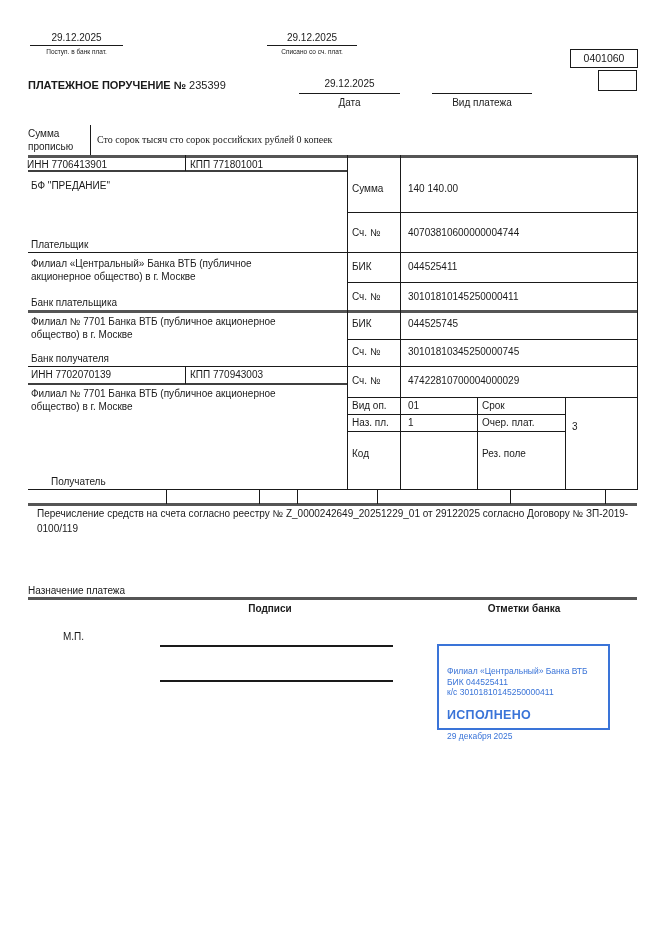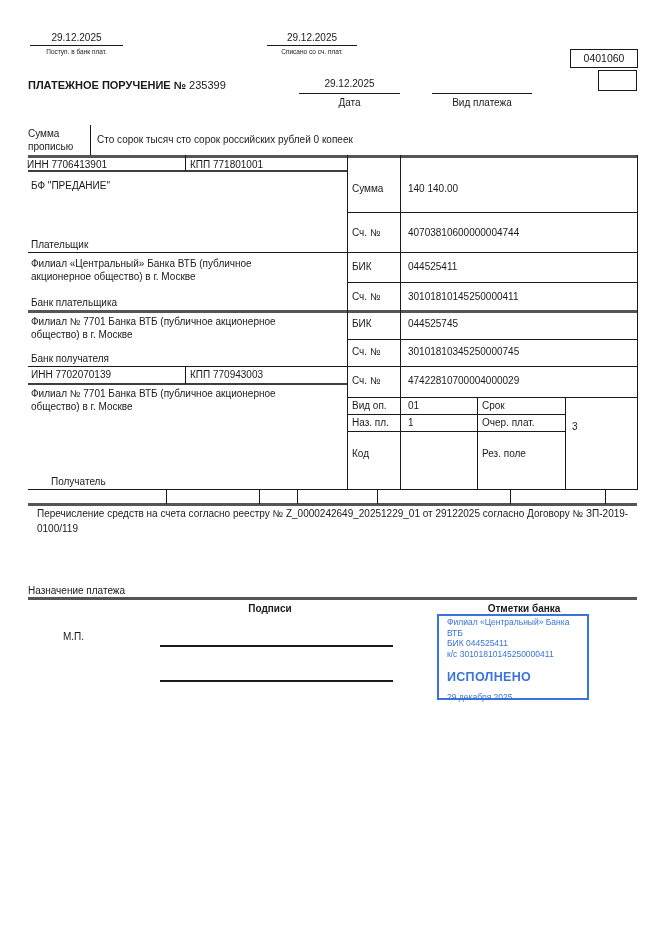--- a/index.html
+++ b/index.html
@@ -11,23 +11,23 @@
   .b{font-weight:bold;}
   .tiny{font-size:6.5px;}
   .cap10{font-size:10px;}
   .hline{position:absolute;background:#1a1a1a;height:1px;}
   .hline.med{height:2px;background:#3f3f3f;}
   .hline.thick{height:2.5px;background:#555555;}
   .hline.sig{height:1.5px;}
   .vline{position:absolute;background:#1a1a1a;width:1px;}
   .box{position:absolute;border:1.5px solid #1a1a1a;background:#fff;}
   .formcode{line-height:17px;font-size:10.5px;text-align:center;margin-top:20px;}
-  .stamp{position:absolute;left:437px;top:614px;width:152px;height:86px;
+  .stamp{position:absolute;left:437px;top:644px;width:173px;height:86px;
          border:2px solid #3a74d8;color:#3a74d8;box-sizing:border-box;
-         padding:1px 8px;font-size:8.5px;line-height:1.25;}
+         padding:20px 8px;font-size:8.5px;line-height:1.25;}
   .stamp .status{font-weight:bold;font-size:12.5px;margin-top:10px;letter-spacing:.3px;}
   .stamp .sdate{margin-top:7px;}
 </style>
 </head>
 <body>
 
 <div class="sheet">
 
   <div class="t ctr" style="left:30px;top:31px;width:93px;">29.12.2025</div>
   <div class="hline" style="left:30px;top:45px;width:93px;"></div>
@@ -45,21 +45,21 @@
   </div>
   <div class="t ctr" style="left:299px;top:77px;width:101px;">29.12.2025</div>
   <div class="hline" style="left:299px;top:93px;width:101px;"></div>
   <div class="t ctr cap10" style="left:299px;top:96px;width:101px;">Дата</div>
   <div class="hline" style="left:432px;top:93px;width:100px;"></div>
   <div class="t ctr cap10" style="left:432px;top:96px;width:100px;">Вид платежа</div>
   <div class="box" style="left:598px;top:70px;width:37px;height:19px;"></div>
 
   <div class="t wrap" style="left:28px;top:127px;width:58px;">Сумма прописью</div>
   <div class="vline" style="left:90px;top:125px;height:31px;"></div>
-  <div class="t" style="left:97px;top:133px;">Сто сорок тысяч сто сорок российских рублей 0 копеек</div>
+  <div class="t" style="left:97px;top:133px;font-family:Liberation Serif, serif;">Сто сорок тысяч сто сорок российских рублей 0 копеек</div>
 
   <div class="hline thick" style="left:28px;top:155px;width:609px;"></div>
   <div class="hline med" style="left:28px;top:170px;width:319px;"></div>
   <div class="hline" style="left:347px;top:212px;width:290px;"></div>
   <div class="hline" style="left:28px;top:252px;width:609px;"></div>
   <div class="hline" style="left:347px;top:282px;width:290px;"></div>
   <div class="hline thick" style="left:28px;top:310px;width:609px;"></div>
   <div class="hline" style="left:347px;top:339px;width:290px;"></div>
   <div class="hline" style="left:28px;top:366px;width:609px;"></div>
   <div class="hline med" style="left:28px;top:383px;width:319px;"></div>

